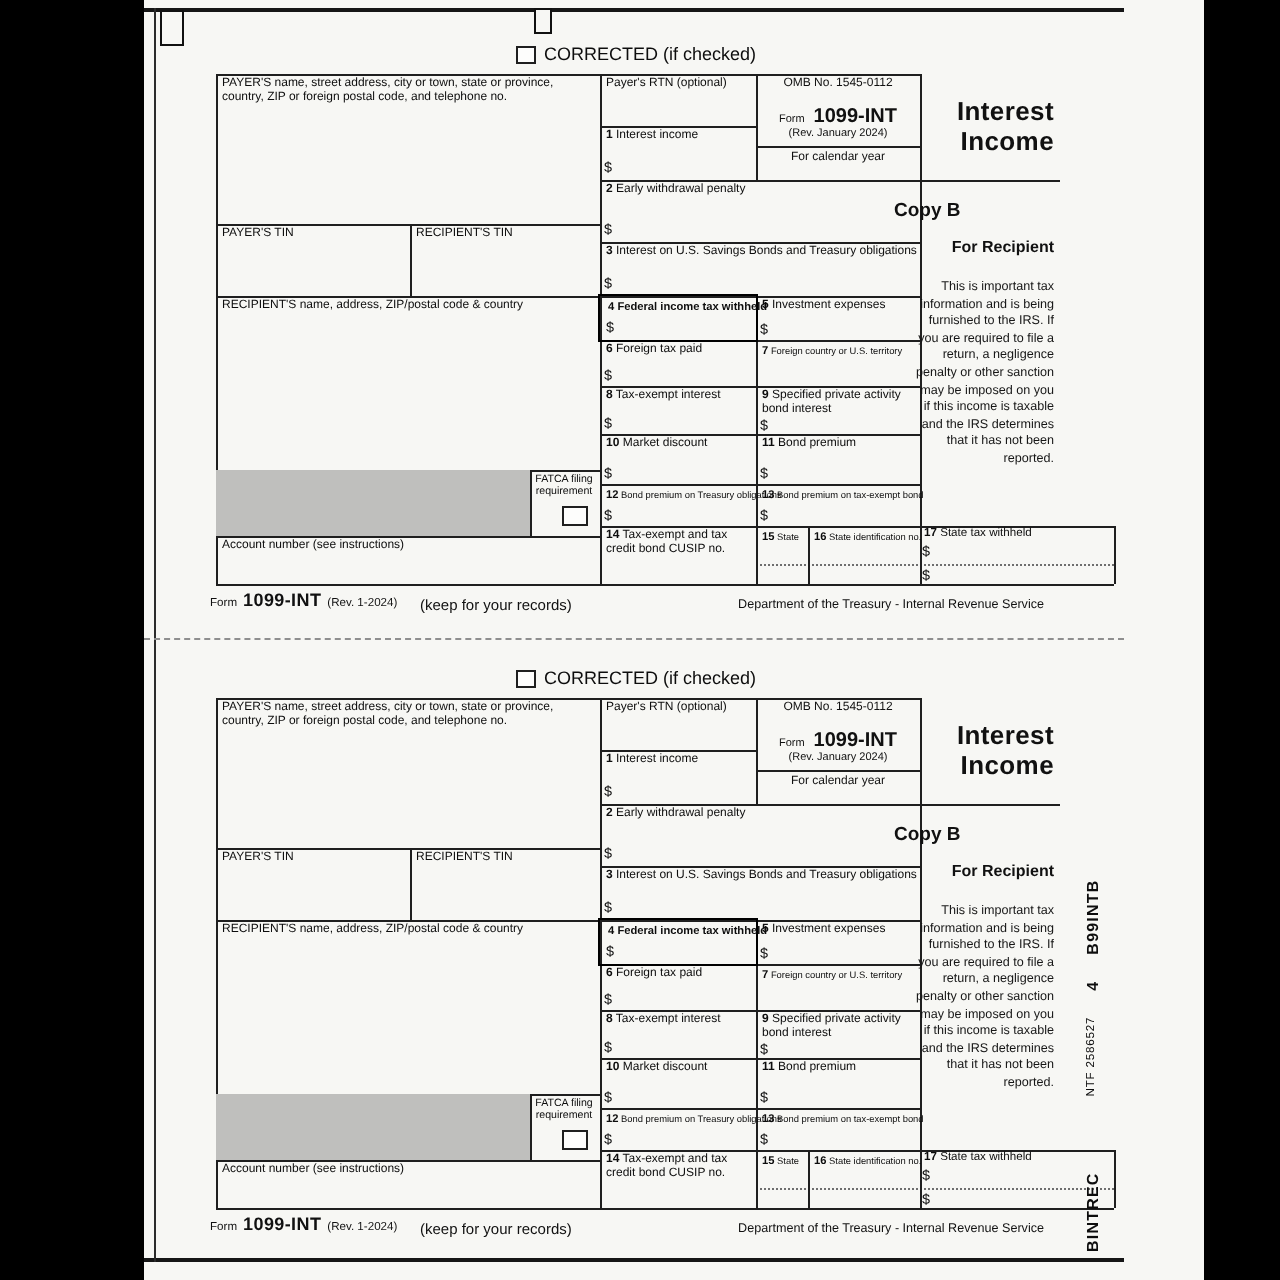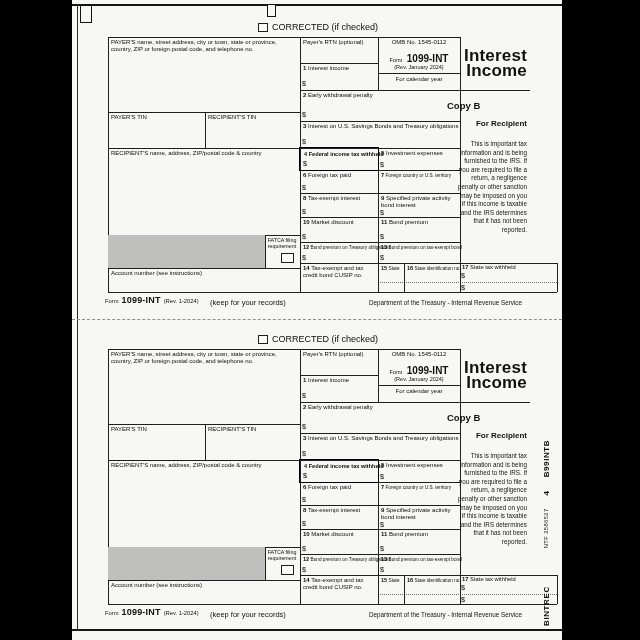--- a/index.html
+++ b/index.html
@@ -1,39 +1,39 @@
 <!DOCTYPE html>
 <html><head>
 <meta charset="utf-8">
 <style>
   html,body{margin:0;padding:0;}
   body{
     width:640px;height:640px;position:relative;overflow:hidden;
     background:#000;font-family:"Liberation Sans",sans-serif;color:#111;
   }
-  .page{position:absolute;left:72px;top:0;width:490px;height:640px;background:#f7f7f4;}
+  .page{position:absolute;left:72px;top:0;width:530px;height:640px;background:#f7f7f4;}
   .cutline{position:absolute;left:0;width:490px;height:2px;background:#161616;}
   .edgeline{position:absolute;left:5px;top:4px;width:1px;height:627px;background:#2b2b2b;}
   .perf{position:absolute;left:0;top:319px;width:490px;border-top:1.6px dashed #8f8f8f;}
   .alignmark{position:absolute;border:1.4px solid #111;background:#f7f7f4;box-sizing:border-box;}
   .copy{position:absolute;left:0;top:18px;width:490px;height:312px;}
   .hl{position:absolute;height:1px;background:#1f1f1f;}
   .vl{position:absolute;width:1px;background:#1f1f1f;}
   .dot{position:absolute;border-top:1px dotted #6e6e6e;}
   .lbl{position:absolute;font-size:6px;line-height:7px;color:#0d0d0d;}
   .lbl b{font-weight:bold;}
   .tiny{font-size:4.7px;line-height:5.5px;white-space:nowrap;}
   .nowrap{white-space:nowrap;}
   .dollar{position:absolute;font-size:7.2px;line-height:7px;color:#0d0d0d;}
   .cb{position:absolute;border:1.2px solid #1f1f1f;background:#fdfdfc;box-sizing:border-box;}
   .corr{position:absolute;left:200px;top:4px;font-size:9px;font-weight:400;color:#0d0d0d;}
   .graybox{position:absolute;left:36px;top:217px;width:157px;height:33px;background:#bfbfbd;}
   .bold4{position:absolute;left:227px;top:129px;width:80px;height:24px;border:1.6px solid #000;box-sizing:border-box;}
   .ombc{position:absolute;left:307px;width:80px;text-align:center;}
-  .title{position:absolute;left:375px;top:31px;width:80px;text-align:right;font-size:17px;line-height:14.5px;font-weight:bold;letter-spacing:.2px;}
+  .title{position:absolute;left:375px;top:31px;width:80px;text-align:right;font-size:13px;line-height:14.5px;font-weight:bold;letter-spacing:.2px;}
   .copyb{position:absolute;left:375px;top:82px;width:80px;text-align:left;font-size:9.5px;font-weight:bold;}
   .forrec{position:absolute;left:375px;top:101px;width:80px;text-align:right;font-size:8px;font-weight:bold;}
   .notice{position:absolute;left:384px;top:122px;width:71px;text-align:right;font-size:6.3px;line-height:8.6px;color:#161616;}
   .footer-form{position:absolute;left:33px;top:277px;display:flex;align-items:baseline;gap:3px;}
   .footer-form .fw{font-size:5.8px;}
   .footer-form .fn{font-size:9px;font-weight:bold;letter-spacing:.2px;}
   .footer-keep{position:absolute;left:138px;top:280px;font-size:7.5px;}
   .footer-dept{position:absolute;left:250px;top:281px;width:200px;text-align:right;font-size:6.3px;}
   .vtext{position:absolute;left:374px;top:518px;width:200px;height:16px;display:flex;align-items:center;transform:rotate(-90deg);}
   .vtext span{color:#0d0d0d;}

